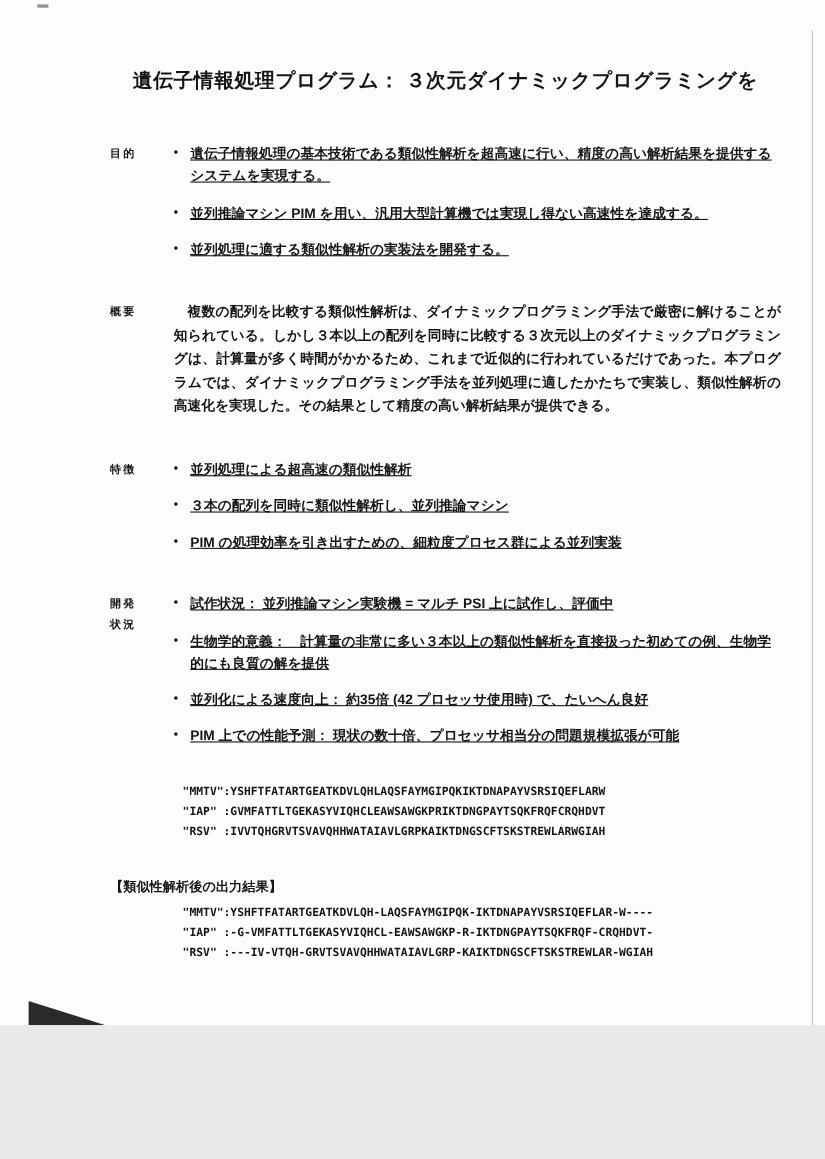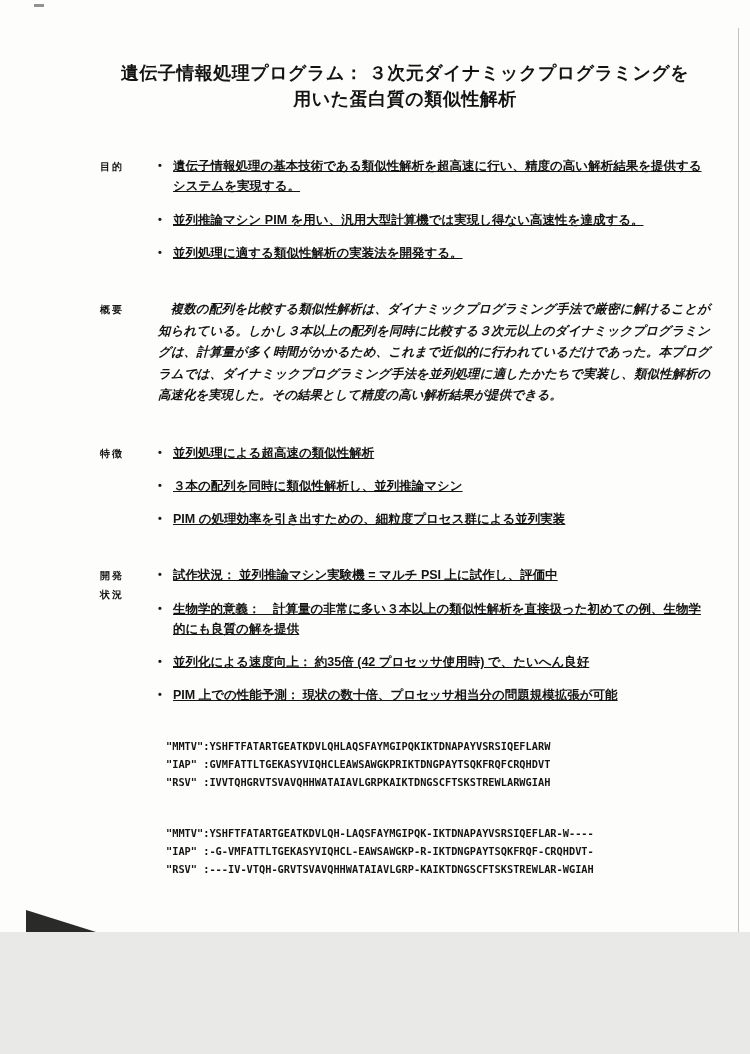--- a/index.html
+++ b/index.html
@@ -89,21 +89,21 @@
   .bullet-text { flex: 1; min-width: 0; text-decoration: underline; }
 
   .para {
     font-size: 12.5px;
     font-weight: 600;
     line-height: 1.72;
     margin: 0;
     text-align: justify;
   }
   .para.indent-2 { text-indent: 2em; }
-  .para.indent-1 { text-indent: 1em; font-style: italic; }
+  .para.indent-1 { text-indent: 1em; }
 
   .seq-block { margin: 0 0 24px 0; }
   .seq-heading {
     font-size: 12px;
     font-weight: bold;
     margin: 0 0 6px 0;
   }
   .seq-lines { padding-left: 66px; }
   .seq-line {
     font-family: "DejaVu Sans Mono", monospace;
@@ -118,21 +118,20 @@
 <body>
 
 <div class="page">
 
   <div class="scan-mark-top-left"></div>
   <div class="scan-edge-right"></div>
   <div class="scan-corner-bottom-left"></div>
 
   <h1 class="title">
     <span>遺伝子情報処理プログラム： ３次元ダイナミックプログラミングを</span>
-    <span>用いた蛋白質の類似性解析</span>
   </h1>
 
   <div class="section">
     <div class="section-label">目的</div>
     <div class="section-body">
       <div class="bullet-row">
         <span class="bullet-mark">•</span>
         <span class="bullet-text">遺伝子情報処理の基本技術である類似性解析を超高速に行い、精度の高い解析結果を提供するシステムを実現する。</span>
       </div>
       <div class="bullet-row">
@@ -198,20 +197,21 @@
 
   <div class="seq-block">
     <div class="seq-lines">
       <div class="seq-line">"MMTV":YSHFTFATARTGEATKDVLQHLAQSFAYMGIPQKIKTDNAPAYVSRSIQEFLARW</div>
       <div class="seq-line">"IAP" :GVMFATTLTGEKASYVIQHCLEAWSAWGKPRIKTDNGPAYTSQKFRQFCRQHDVT</div>
       <div class="seq-line">"RSV" :IVVTQHGRVTSVAVQHHWATAIAVLGRPKAIKTDNGSCFTSKSTREWLARWGIAH</div>
     </div>
   </div>
 
   <div class="seq-block" style="margin-top:32px;">
+    <div class="seq-heading">【類似性解析後の出力結果】</div>
     <div class="seq-lines">
       <div class="seq-line">"MMTV":YSHFTFATARTGEATKDVLQH-LAQSFAYMGIPQK-IKTDNAPAYVSRSIQEFLAR-W----</div>
       <div class="seq-line">"IAP" :-G-VMFATTLTGEKASYVIQHCL-EAWSAWGKP-R-IKTDNGPAYTSQKFRQF-CRQHDVT-</div>
       <div class="seq-line">"RSV" :---IV-VTQH-GRVTSVAVQHHWATAIAVLGRP-KAIKTDNGSCFTSKSTREWLAR-WGIAH</div>
     </div>
   </div>
 
 </div>
 
 </body></html>

